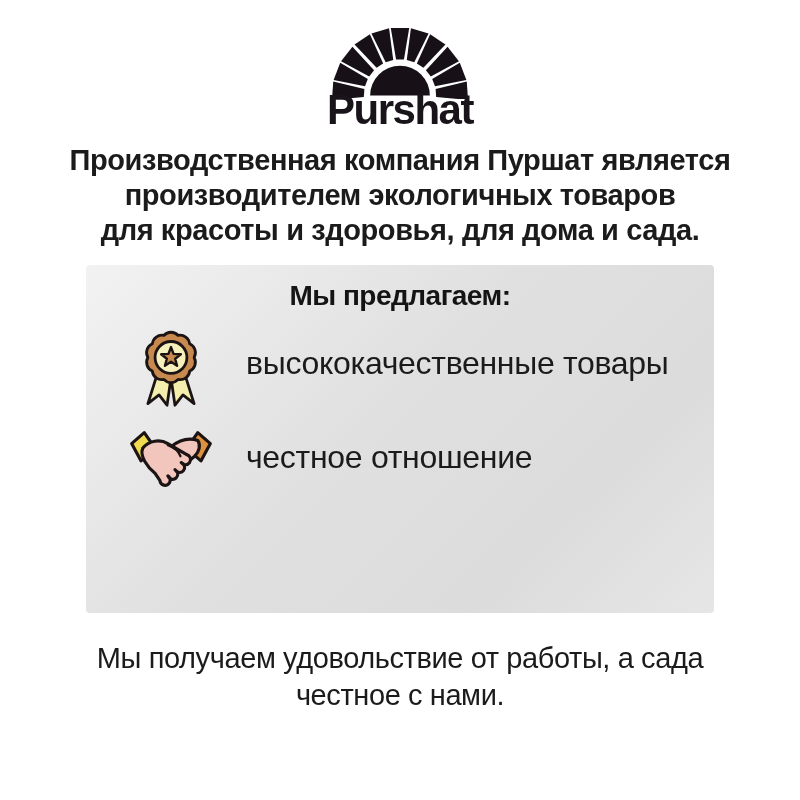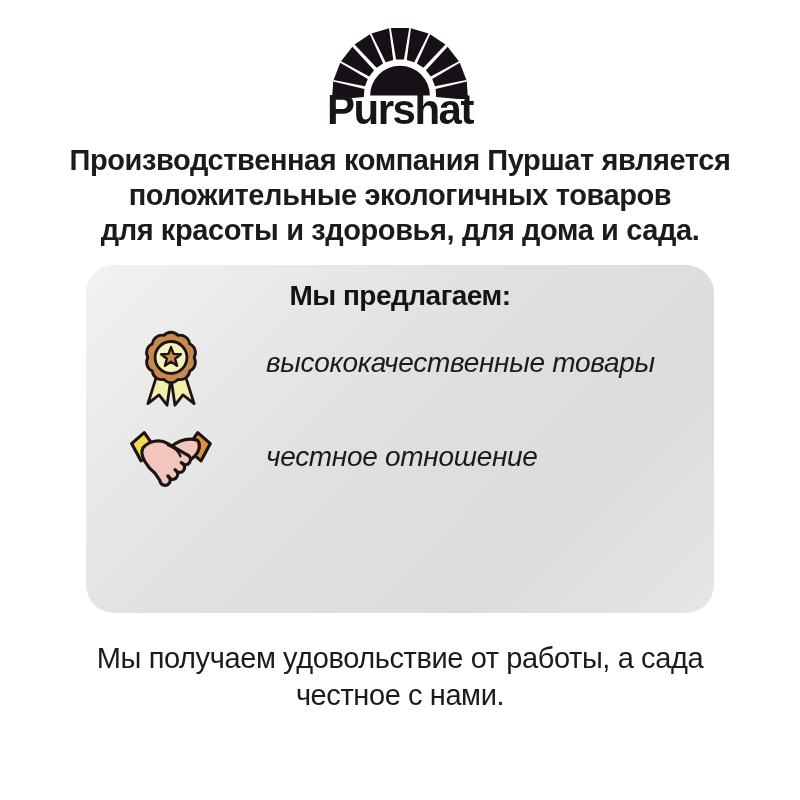--- a/index.html
+++ b/index.html
@@ -28,21 +28,21 @@
     font-size:29px;
     line-height:35px;
     letter-spacing:-0.4px;
     color:#1b1b1b;
     font-weight:bold;
   }
   .offer-box {
     width:628px;
     height:348px;
     margin:17px auto 0 auto;
-    border-radius:28px;
+    border-radius:4px;
     background:linear-gradient(135deg, #f2f2f2 0%, #e0e0e0 45%, #dcdcdc 75%, #e6e6e6 100%);
     padding:15px 0 8px 0;
   }
   .offer-heading {
     text-align:center;
     font-size:28px;
     font-weight:bold;
     letter-spacing:-0.5px;
     color:#141414;
     margin-bottom:4px;
@@ -54,26 +54,25 @@
     padding-left:30px;
   }
   .icon-cell {
     width:110px;
     display:flex;
     justify-content:center;
     align-items:center;
     flex-shrink:0;
   }
   .offer-label {
-    margin-left:40px;
-    font-size:28px;
+    margin-left:20px;
+    font-size:32px;
     letter-spacing:-0.3px;
     color:#1b1b1b;
     white-space:nowrap;
-    font-style:italic;
   }
   .outro {
     margin-top:27px;
     text-align:center;
     font-size:29px;
     line-height:37px;
     letter-spacing:-0.4px;
     color:#1b1b1b;
   }
 </style>
@@ -99,21 +98,21 @@
           <path d="M -4.5,-41 L 4.5,-41 L 10.5,-77 L -10.5,-77 Z" transform="rotate(86)"></path>
         </g>
         <path d="M 51,94 A 34 34 0 0 1 119,94 Z"></path>
       </g>
     </svg>
     <div class="logo-text">Purshat</div>
   </div>
 
   <div class="intro">
     <div>Производственная компания Пуршат является</div>
-    <div>положительные экологичных товаров</div>
+    <div>производителем экологичных товаров</div>
     <div>для красоты и здоровья, для дома и сада.</div>
   </div>
 
   <div class="offer-box">
     <div class="offer-heading">Мы предлагаем:</div>
 
     <div class="offer-row">
       <div class="icon-cell">
         <svg width="80" height="94" viewBox="0 0 100 118">
           <g stroke="#1c1414" stroke-width="3.5" stroke-linejoin="round">

